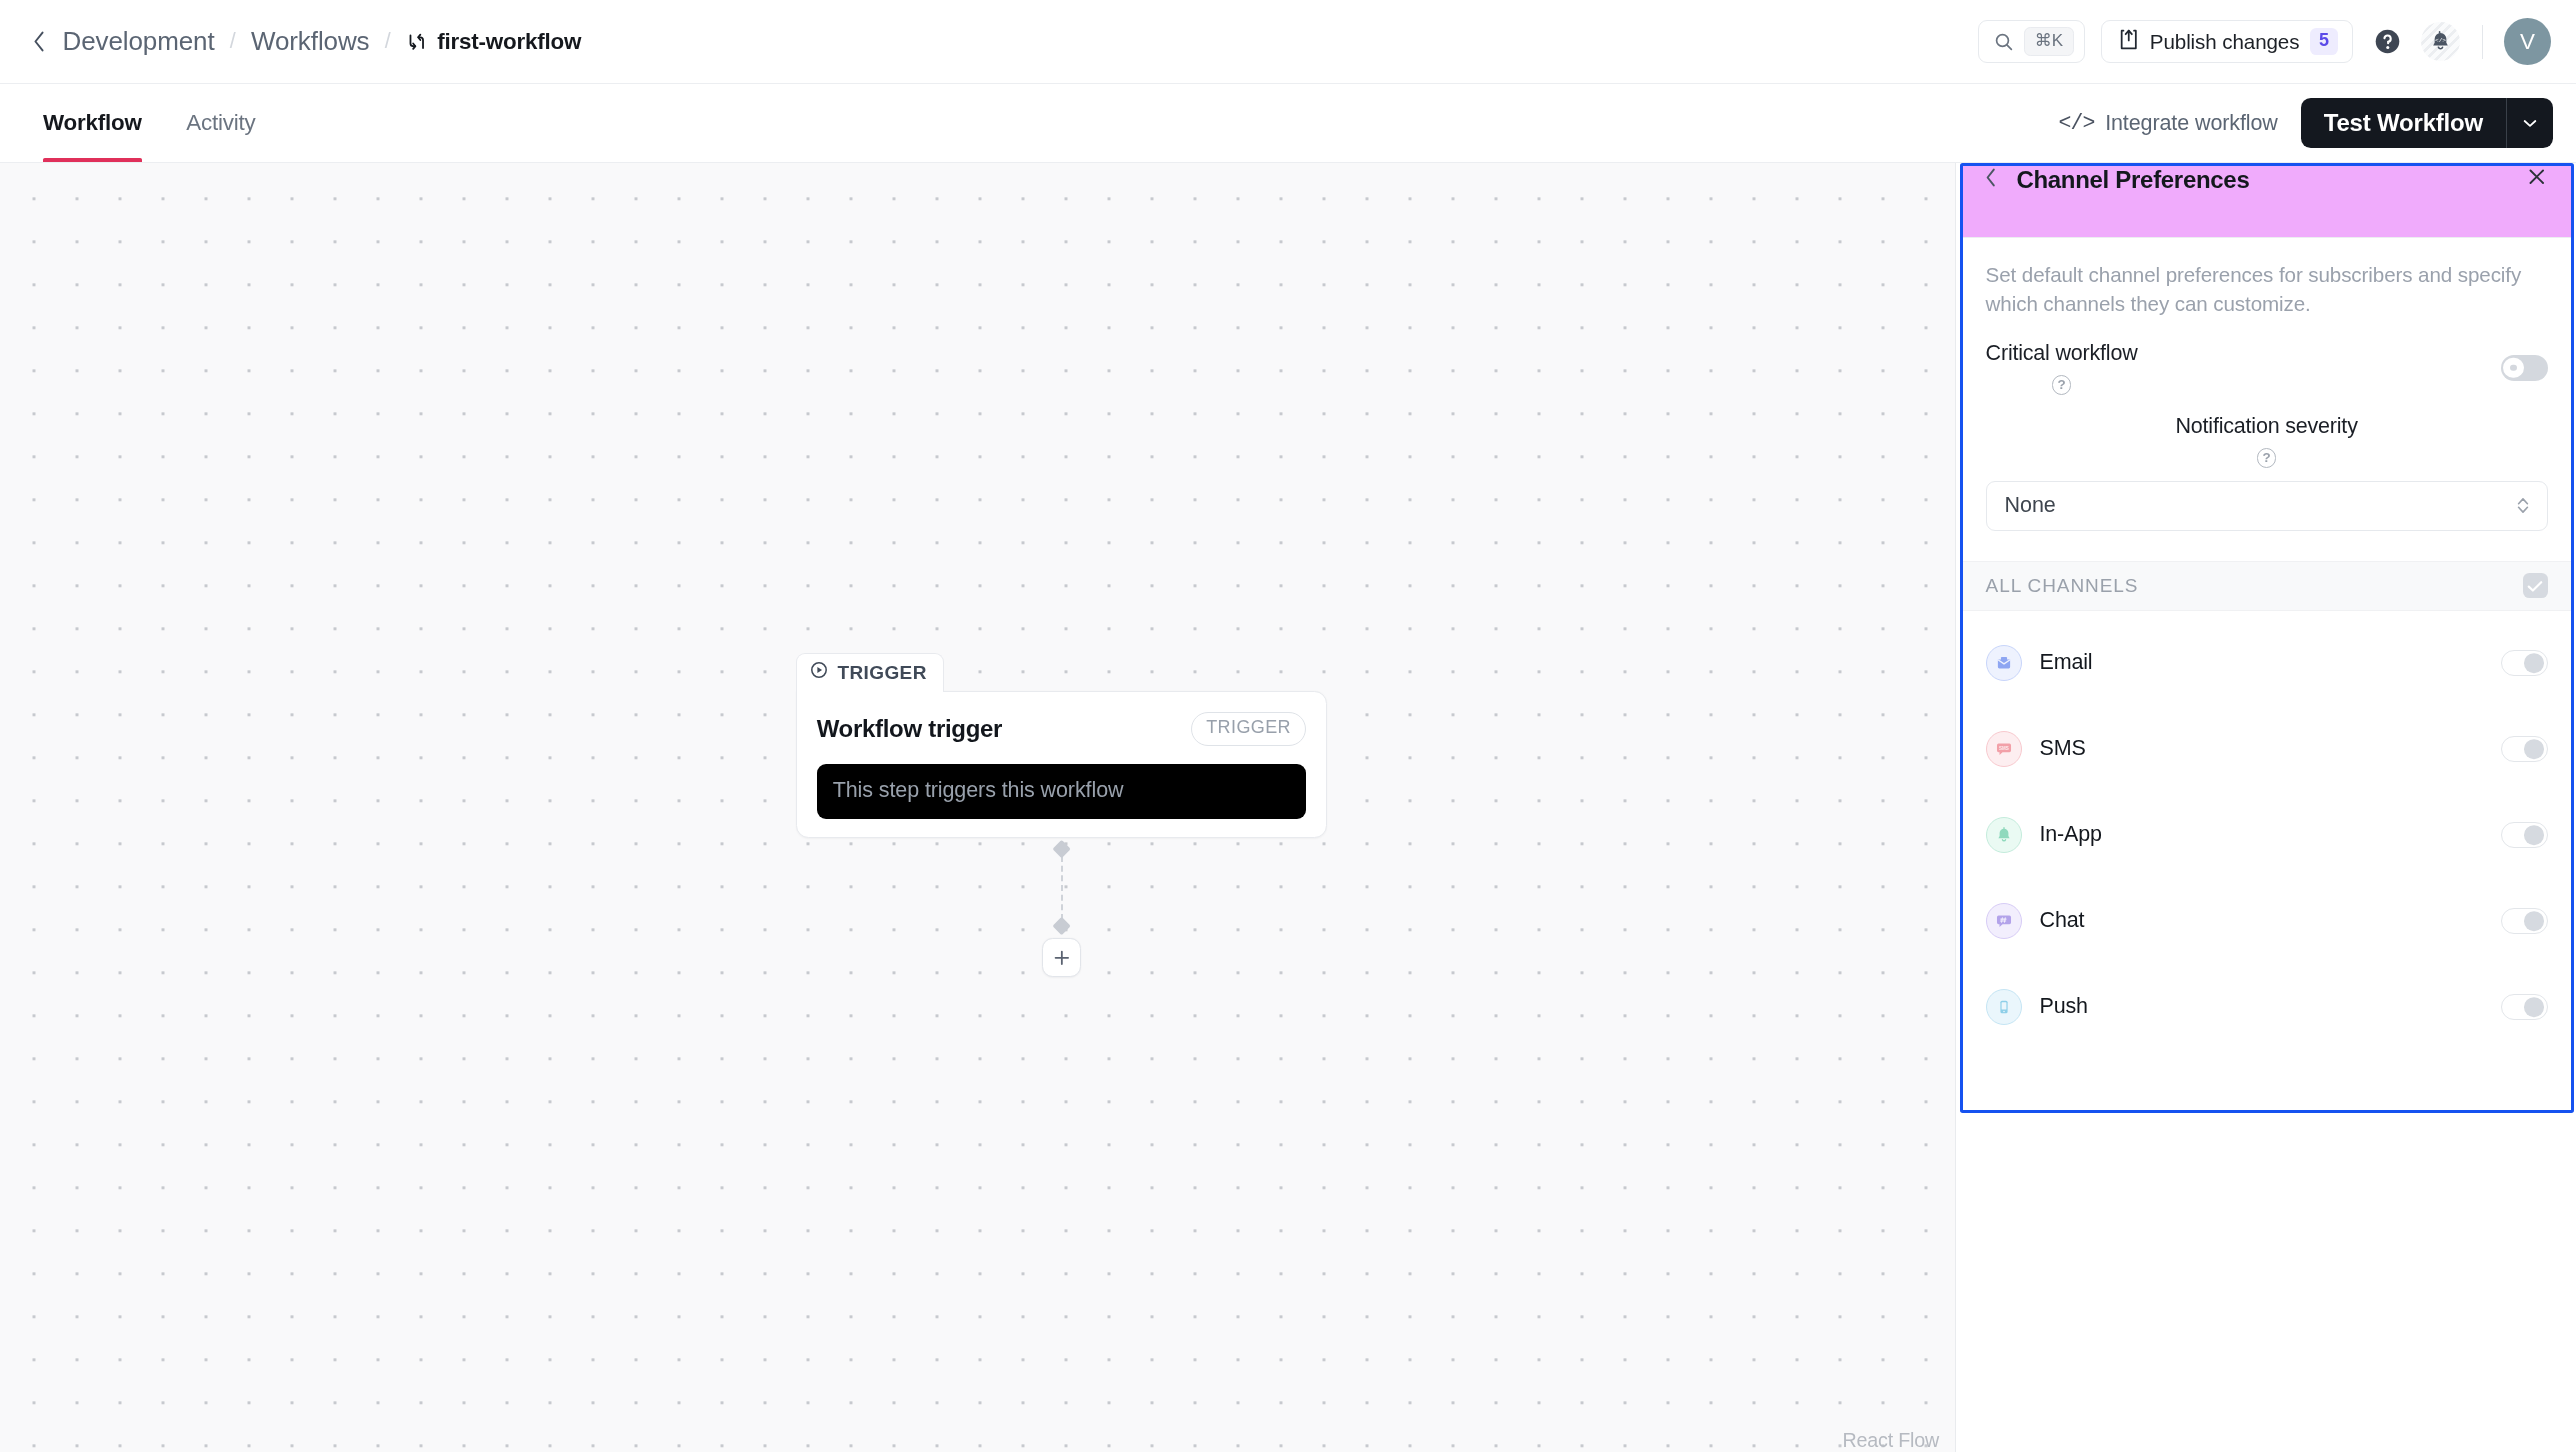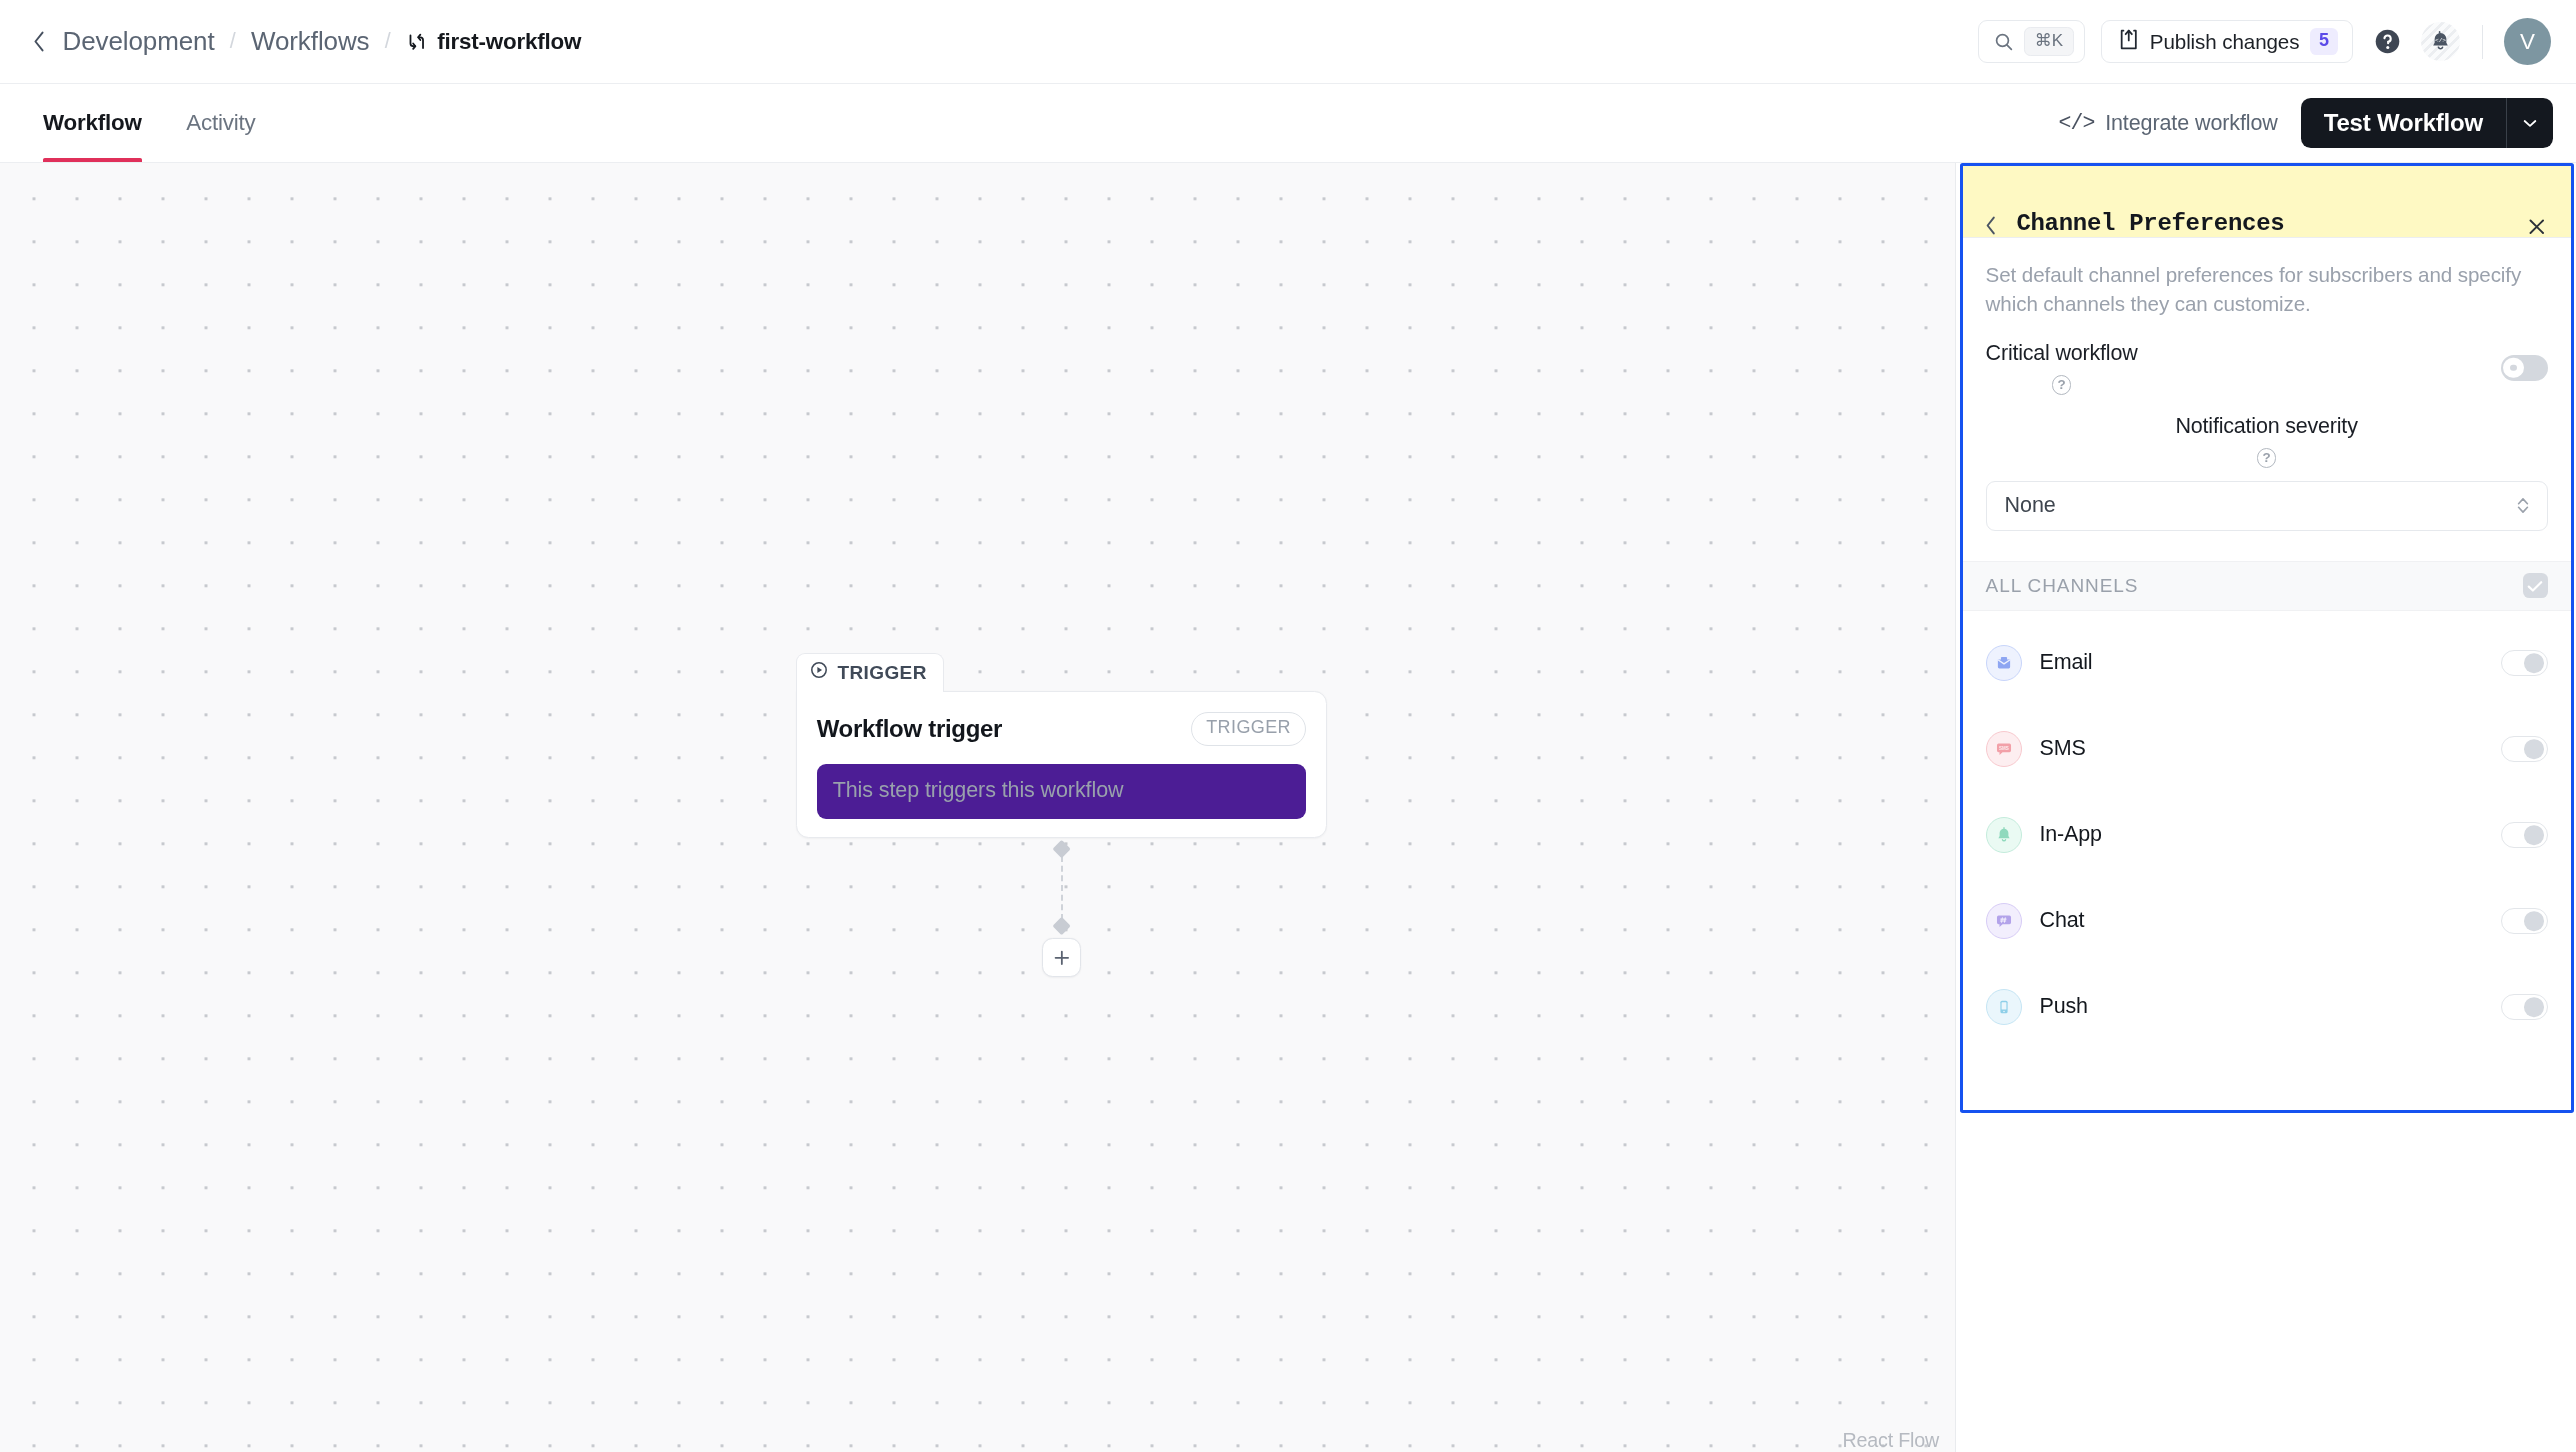--- a/index.html
+++ b/index.html
@@ -113,21 +113,21 @@
     padding: 19.7px 19.7px 18px; margin-top: -0.9px; position: relative; z-index: 1;
     box-shadow: 0 0.9px 1.8px rgba(20,24,31,.04);
   }
   .node-row { display: flex; align-items: center; justify-content: space-between; }
   .node-title { font-size: 24px; font-weight: 600; color: #12161c; letter-spacing: -0.3px; }
   .node-pill {
     border: 0.9px solid #dfe3e8; border-radius: 894px; padding: 4.5px 14.3px 6.3px;
     font-size: 18px; color: #98a0ab; letter-spacing: 0.4px; font-weight: 500;
   }
   .node-desc {
-    margin-top: 18px; background: #4c1d95; border-radius: 9px;
+    margin-top: 18px; background: #000000; border-radius: 9px;
     padding: 14.3px 16px 16px; font-size: 21.5px; color: #99a1ac; letter-spacing: -0.1px;
   }
   .edge { position: absolute; left: 1061px; top: 680px; width: 1.8px; }
   .edge-line { width: 0; height: 64px; border-left: 2.7px dashed #cfd3d9; margin-left: 0; }
   .edge-dot { width: 12.5px; height: 12.5px; background: #c8ccd3; transform: rotate(45deg) translateX(-0.9px); margin-left: -5.4px; border-radius: 1.8px; }
   .plus-node {
     position: absolute; left: 1042px; top: 775px;
     width: 39px; height: 39px; border-radius: 10.7px; background: #fff;
     border: 0.9px solid #e2e5ea; display: flex; align-items: center; justify-content: center;
     color: #5a6270; font-size: 27px; cursor: pointer; box-shadow: 0 0.9px 1.8px rgba(20,24,31,.05);
@@ -138,22 +138,22 @@
   }
 
   
   .panel-col { width: 621px; min-width: 621px; background: #fff; border-left: 0.9px solid #e9ebee; position: relative; }
   .panel {
     position: absolute; left: 3.6px; top: 0; width: 614px; height: 950px;
     background: #fff; border: 3.6px solid #1652f0; border-radius: 2.7px;
     display: flex; flex-direction: column; overflow: hidden;
   }
   .panel-head {
-    height: 72px; min-height: 72px; display: flex; align-items: flex-end; gap: 18px;
-    padding: 0 23px 0 21.5px; border-bottom: 0.9px solid #eceef1; background: #fef9c3; font-family: Liberation Mono, monospace;
+    height: 72px; min-height: 72px; display: flex; align-items: flex-start; gap: 18px;
+    padding: 0 23px 0 21.5px; border-bottom: 0.9px solid #eceef1; background: #f0abfc;
   }
   .panel-back { display: flex; align-items: center; color: #4b5563; cursor: pointer; }
   .panel-title { flex: 1; font-size: 24px; font-weight: 700; color: #14181e; letter-spacing: -0.3px; }
   .panel-close { display: flex; align-items: center; color: #2b3138; cursor: pointer; }
 
   .panel-desc {
     padding: 21.5px 25px 23px 23px; font-size: 20.6px; line-height: 1.42; color: #9aa1ac; letter-spacing: -0.1px;
   }
   .panel-fields { padding: 0 23px 12.5px; }
   .field-row { display: flex; align-items: center; justify-content: space-between; margin-bottom: 19.7px; }

